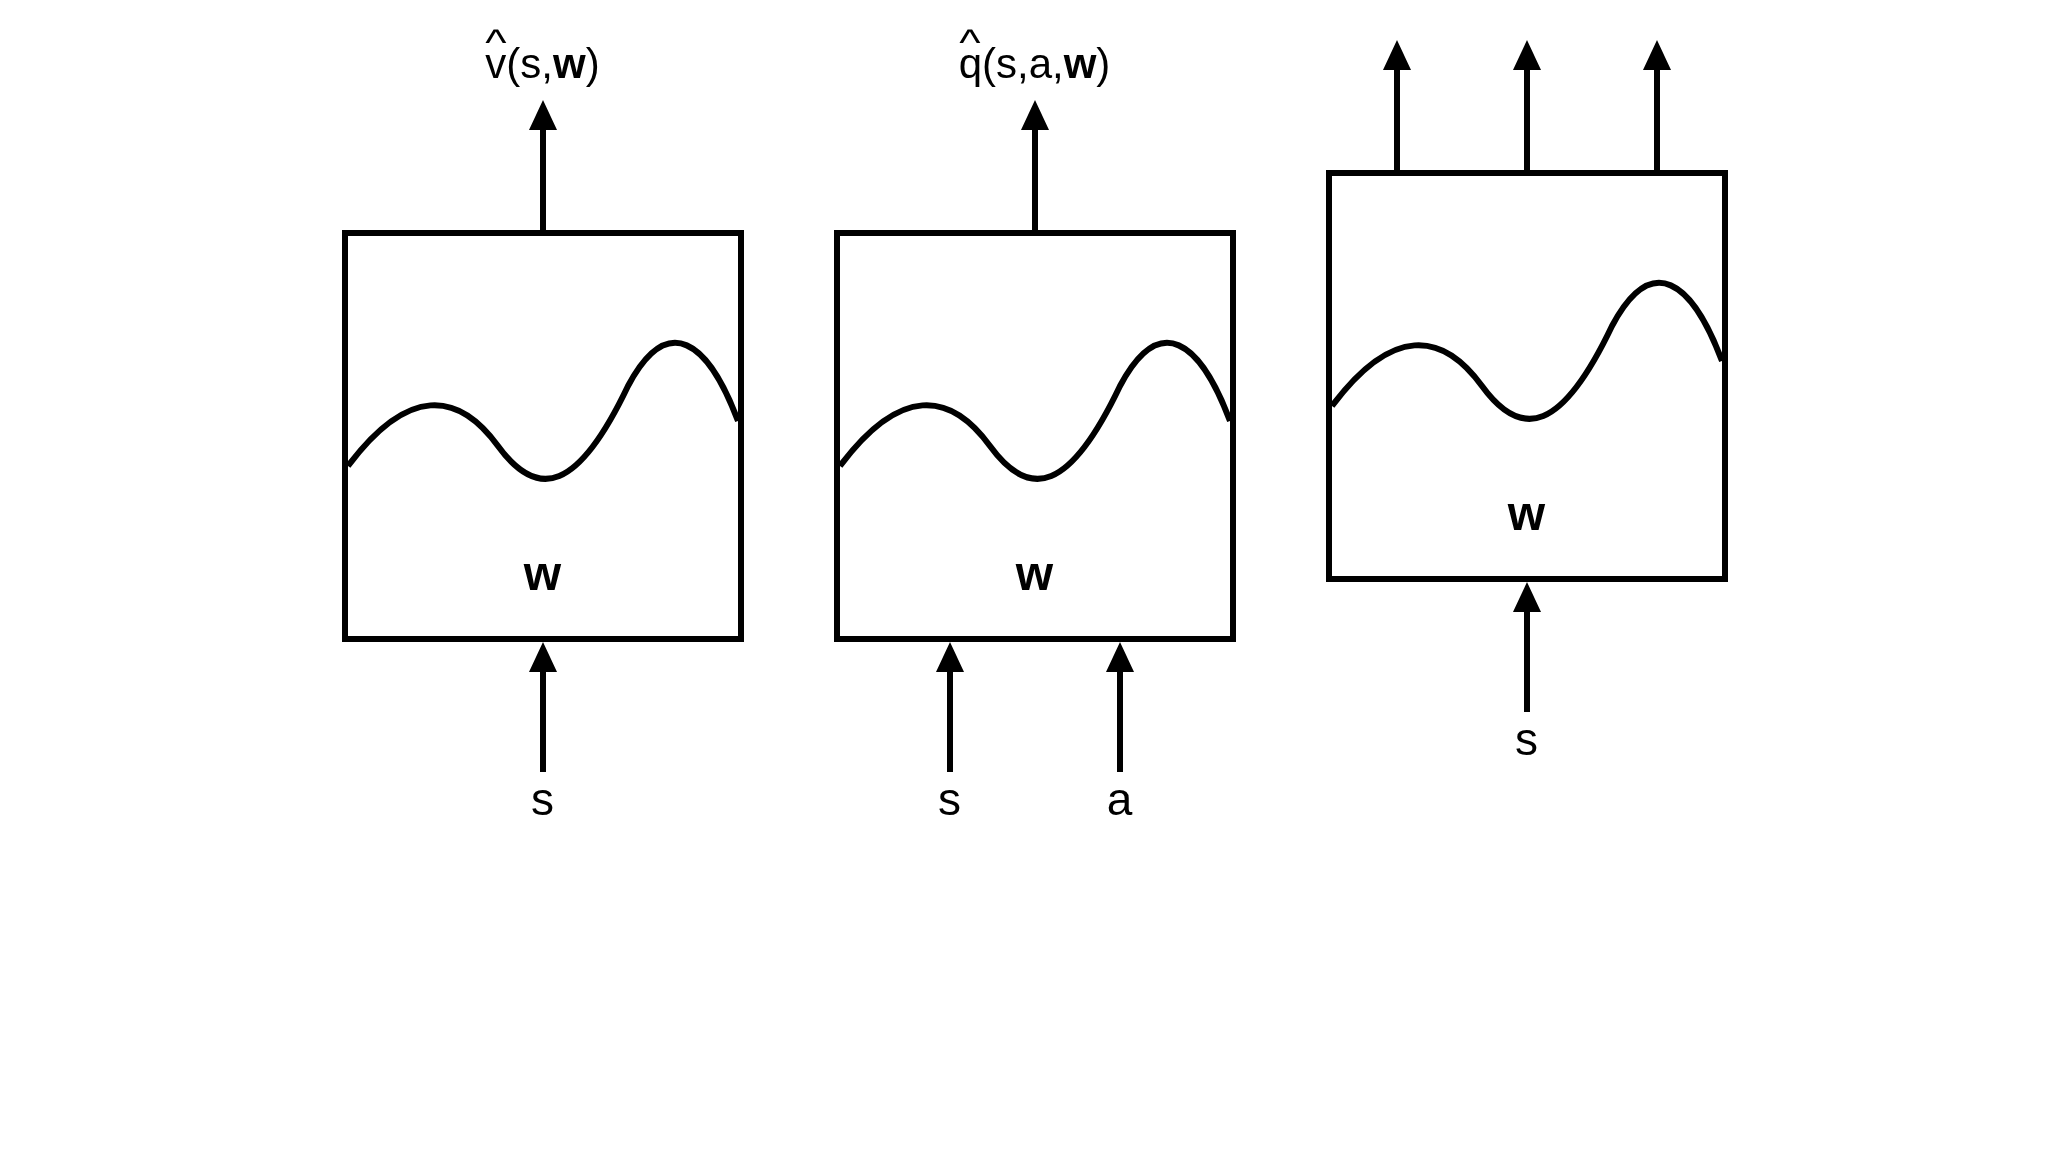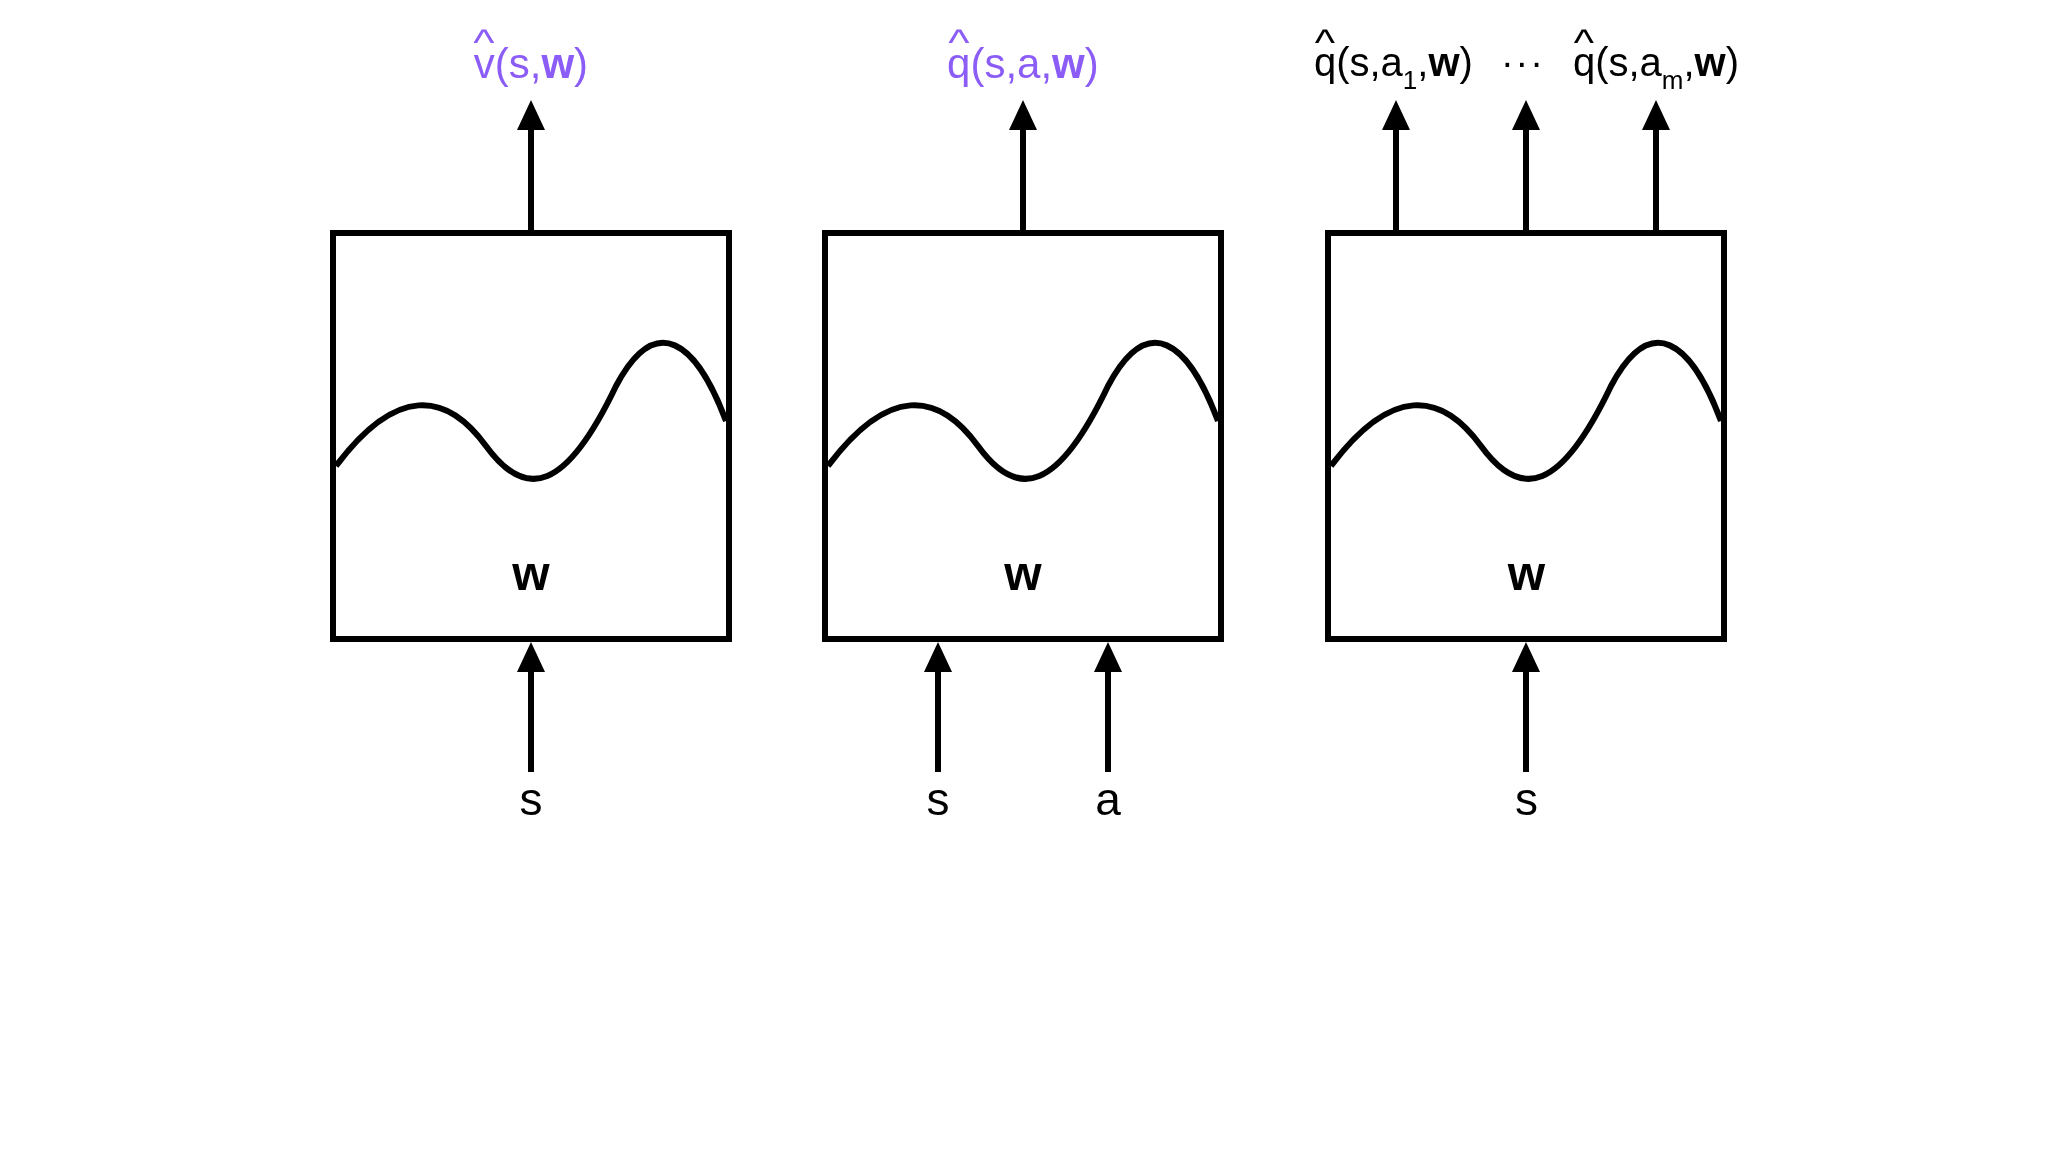--- a/index.html
+++ b/index.html
@@ -26,21 +26,21 @@
       justify-content: center;
       align-items: baseline;
       gap: 20px;
       height: 60px;
       font-size: 40px;
       color: #000;
       white-space: nowrap;
     }
     .output-label-single {
       font-size: 42px;
-      color: #8b5cf6;
+      color: #000000;
     }
     .box {
       border: 6px solid #000;
       width: 390px;
       height: 400px;
       position: relative;
       background: #fff;
     }
     .box-w {
       position: absolute;
@@ -186,29 +186,20 @@
         </svg>
       </div>
     </div>
     <div class="input-labels">
       <span class="input-label">s</span>
       <span class="input-label">a</span>
     </div>
   </div>
 
   <div class="panel">
-    <div class="output-labels" style="gap:28px;">
-      <span>
-        <span class="hat">q</span><span>(s,a</span><span class="sub">1</span><span>,</span><span class="bold">w</span><span>)</span>
-      </span>
-      <span class="dots">···</span>
-      <span>
-        <span class="hat">q</span><span>(s,a</span><span class="sub">m</span><span>,</span><span class="bold">w</span><span>)</span>
-      </span>
-    </div>
     <div class="arrows-top" style="gap:90px;">
       <div class="arrow">
         <svg viewBox="0 0 40 130" width="40" height="130">
           <line x1="20" y1="130" x2="20" y2="25" stroke="#000" stroke-width="6"></line>
           <polygon points="20,0 6,30 34,30" fill="#000"></polygon>
         </svg>
       </div>
       <div class="arrow">
         <svg viewBox="0 0 40 130" width="40" height="130">
           <line x1="20" y1="130" x2="20" y2="25" stroke="#000" stroke-width="6"></line>

